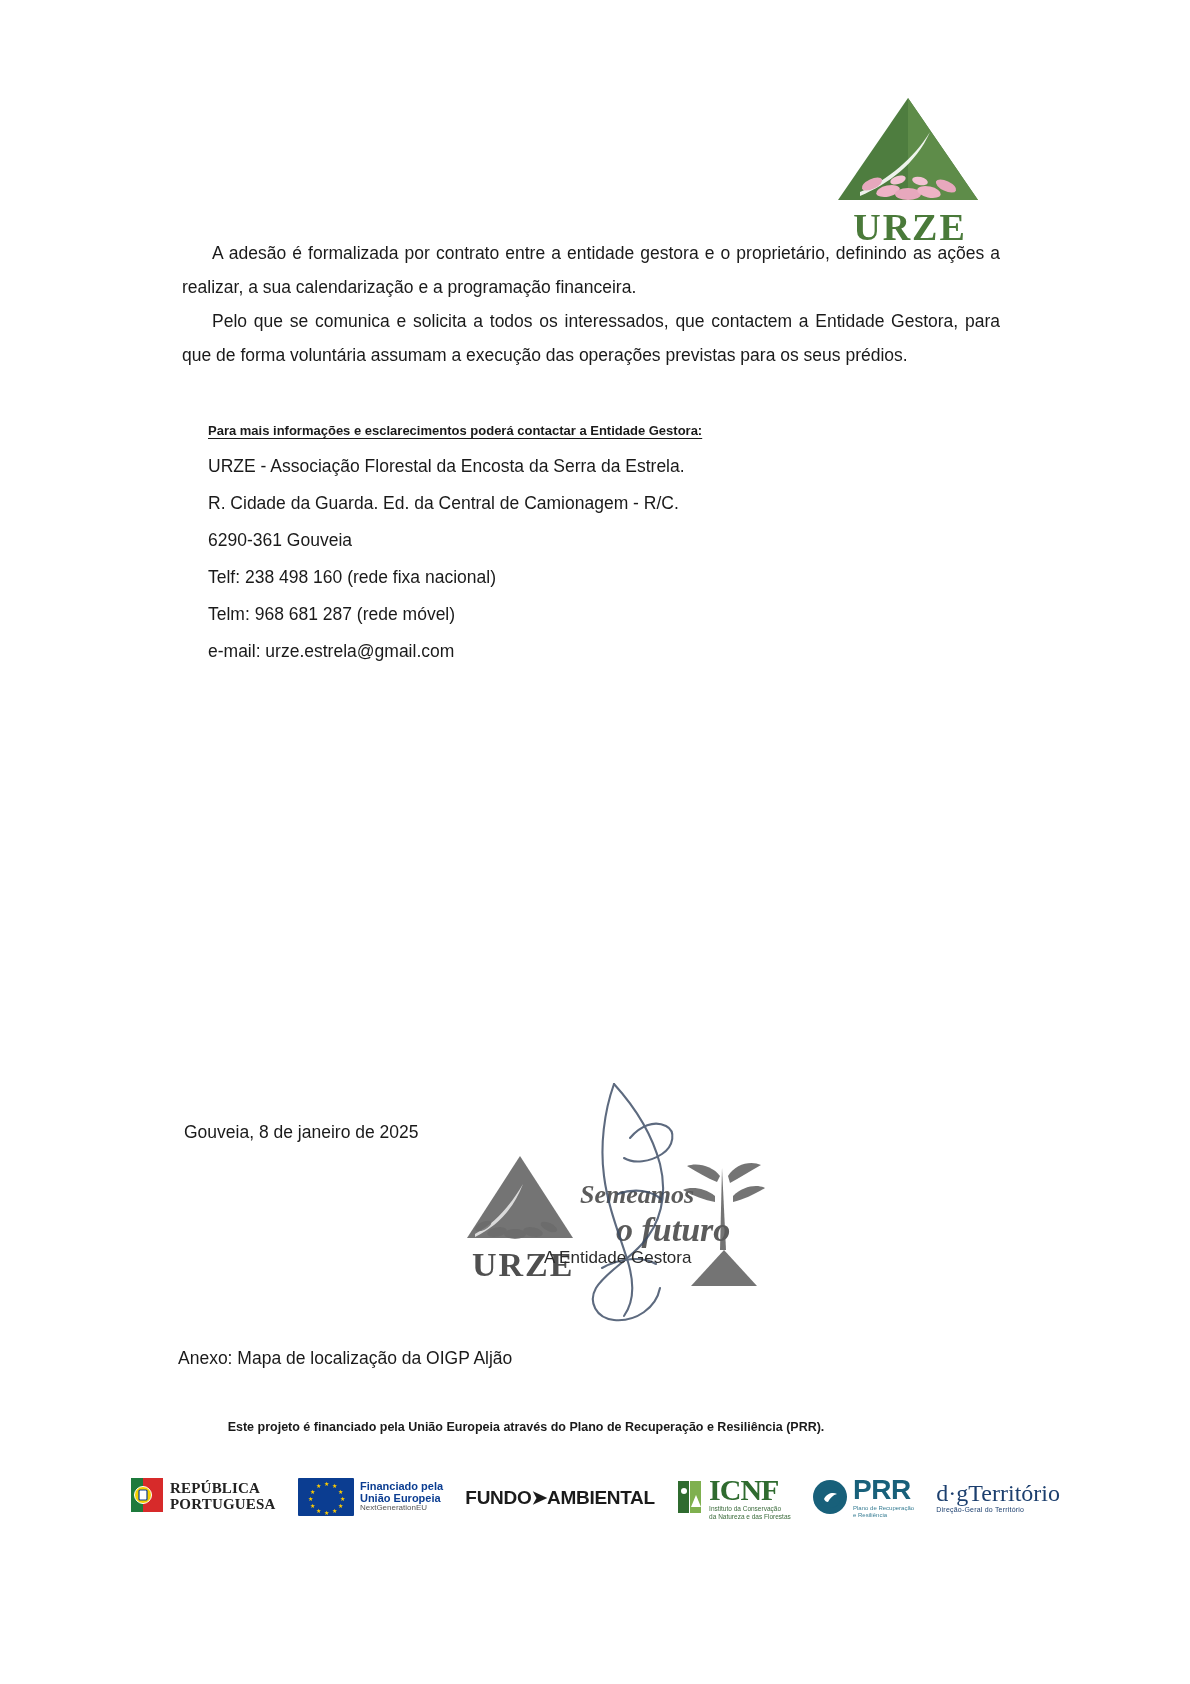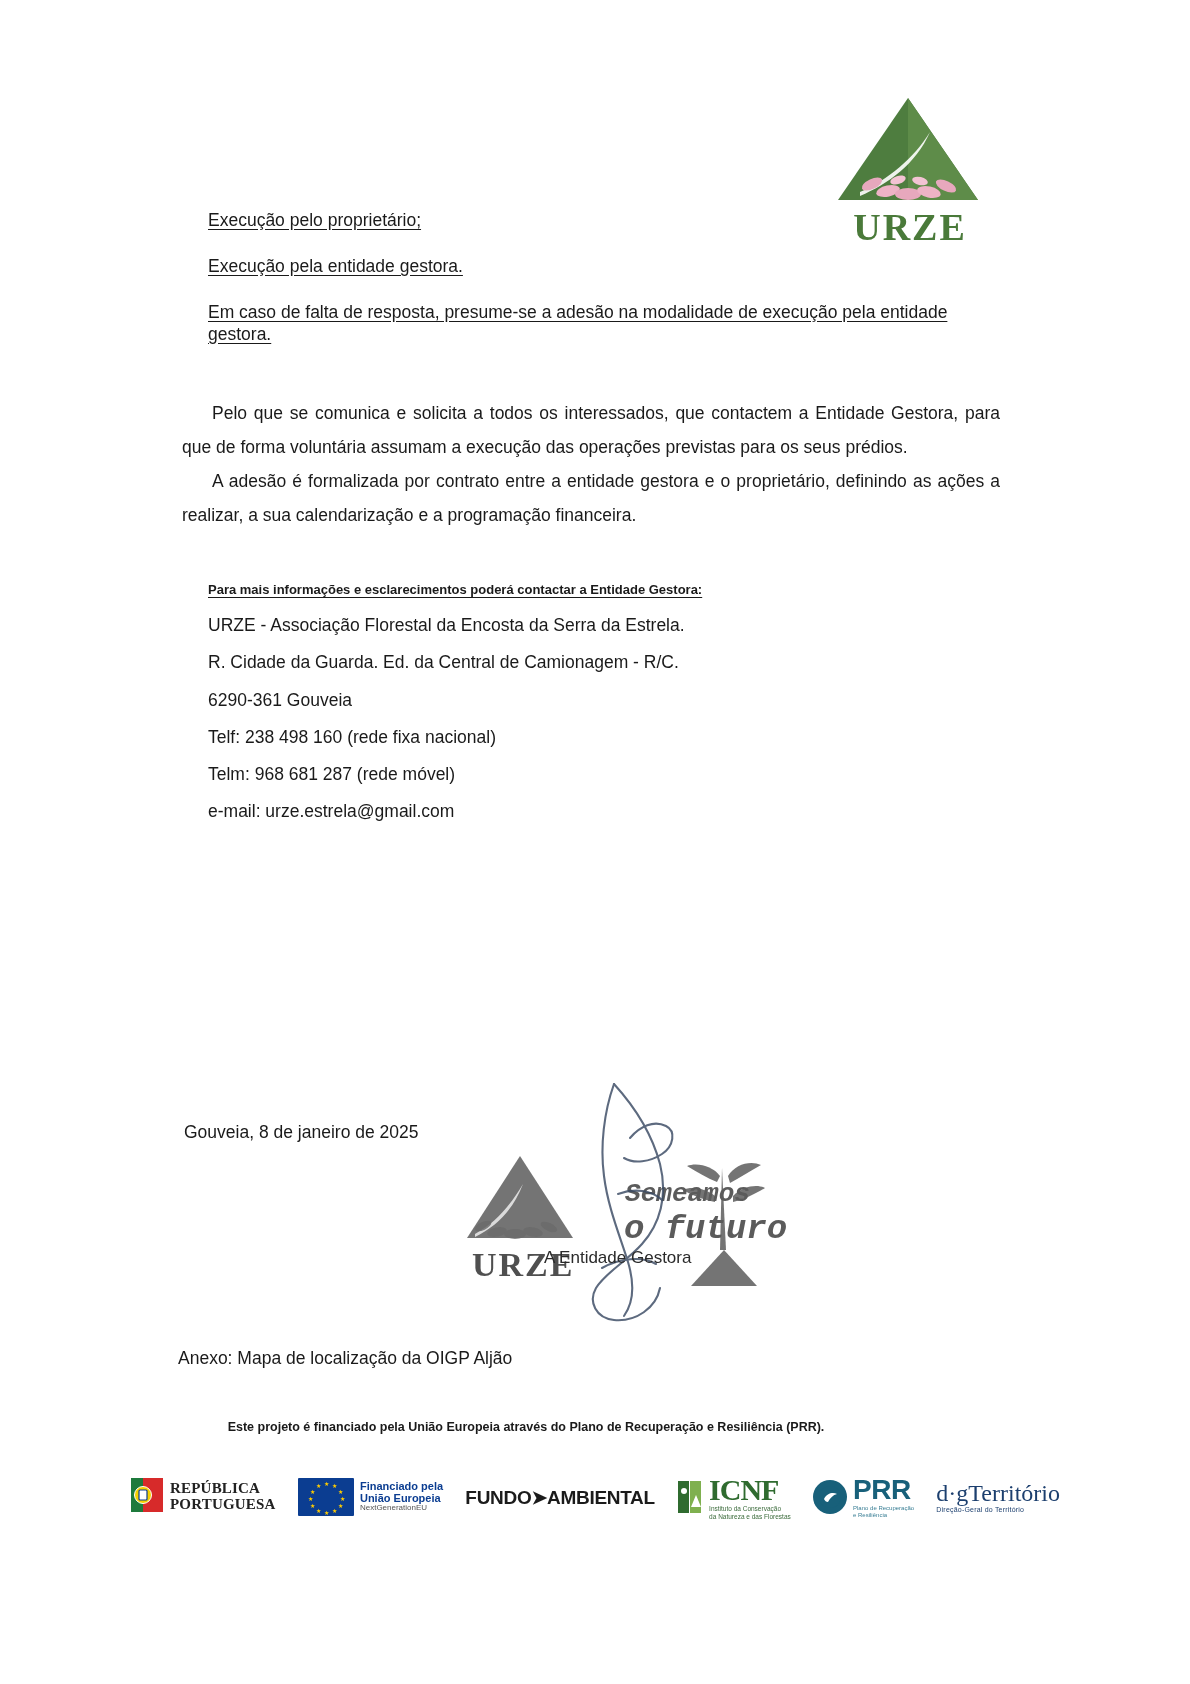--- a/index.html
+++ b/index.html
@@ -130,24 +130,23 @@
     font-family: "Liberation Serif", serif;
   }
   .stamp .slogan {
     position: absolute;
     left: 135px;
     top: 42px;
     font-size: 26px;
     font-style: italic;
     font-weight: bold;
     color: #4a4a4a;
-    font-family: Liberation Mono, monospace;
+    font-family: Liberation Serif, serif;
     line-height: 1.15;
     width: 215px;
-    text-align: center;
   }
   .stamp .slogan .big {
     font-size: 34px;
     margin-left: 36px;
     display: inline-block;
   }
 
   
   .footer-note {
     position: absolute;
@@ -225,30 +224,25 @@
         <ellipse cx="68" cy="92" rx="8" ry="4" fill="#f3c3d3" transform="rotate(-18 68 92)"></ellipse>
         <ellipse cx="90" cy="93" rx="8" ry="4" fill="#f3c3d3" transform="rotate(14 90 93)"></ellipse>
       </g>
 
       <text x="80" y="152" text-anchor="middle" font-family="Liberation Serif, serif" font-size="38" font-weight="bold" fill="#4a7a3a" letter-spacing="2">URZE</text>
     </svg>
   </div>
 
   <div class="doc-body">
 
-    <div class="underlined-block">
-      <p>Execução pelo proprietário;</p>
-      <p>Execução pela entidade gestora.</p>
-      <p>Em caso de falta de resposta, presume-se a adesão na modalidade de execução pela entidade gestora.</p>
-    </div>
 
     <div class="spacer-sm"></div>
 
+    <p class="para">A adesão é formalizada por contrato entre a entidade gestora e o proprietário, definindo as ações a realizar, a sua calendarização e a programação financeira.</p>
     <p class="para">Pelo que se comunica e solicita a todos os interessados, que contactem a Entidade Gestora, para que de forma voluntária assumam a execução das operações previstas para os seus prédios.</p>
-    <p class="para">A adesão é formalizada por contrato entre a entidade gestora e o proprietário, definindo as ações a realizar, a sua calendarização e a programação financeira.</p>
 
     <div class="spacer-md"></div>
 
     <p class="contact-heading">Para mais informações e esclarecimentos poderá contactar a Entidade Gestora:</p>
 
     <ul class="contact-list">
       <li>URZE - Associação Florestal da Encosta da Serra da Estrela.</li>
       <li>R. Cidade da Guarda. Ed. da Central de Camionagem - R/C.</li>
       <li>6290-361 Gouveia</li>
       <li>Telf: 238 498 160 (rede fixa nacional)</li>

